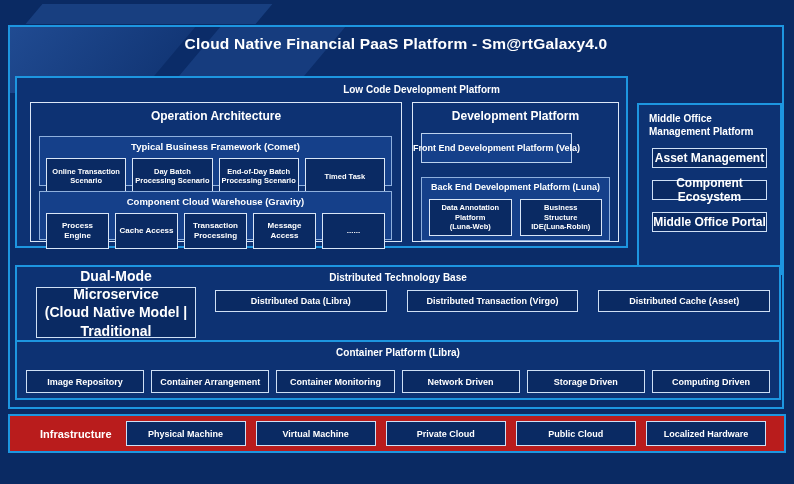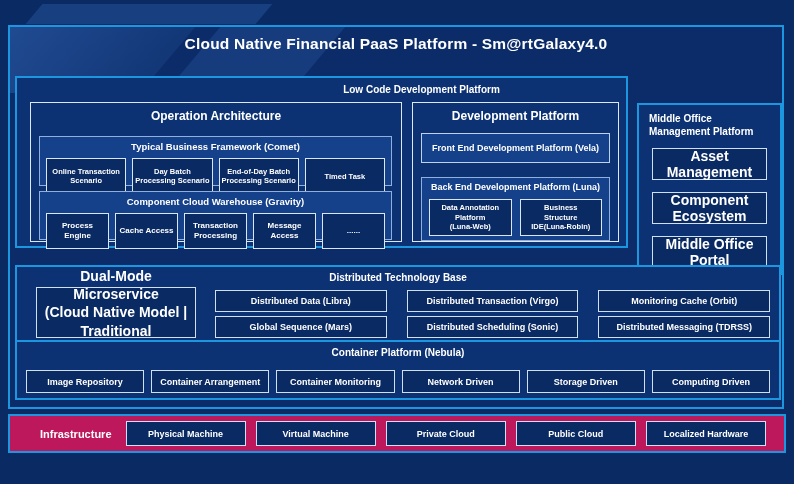--- a/index.html
+++ b/index.html
@@ -34,48 +34,48 @@
   .subpanel{position:absolute;box-sizing:border-box;background:#15408a;border:1px solid #8fb0dd;margin-top:6px;}
   .sub-title{text-align:center;margin-top:4px;font-size:9.5px;}
   .comet{left:8px;top:27px;width:353px;height:50px;}
   .gravity{left:8px;top:82px;width:353px;height:49px;}
   .row{position:absolute;left:6px;right:6px;display:flex;gap:6px;}
   .comet .row,.gravity .row{top:21px;}
   .box{display:flex;align-items:center;justify-content:center;text-align:center;
     box-sizing:border-box;background:#0a2a63;border:1px solid #d9e6f7;color:#fff;}
   .leaf-sm{flex:1;height:23px;font-size:7.5px;line-height:1.2;padding:17px 2px;}
   .gravity .leaf-sm{font-size:8px;}
-  .vela{position:absolute;left:8px;top:30px;width:189px;height:30px;box-sizing:border-box;
+  .vela{position:absolute;left:8px;top:30px;width:151px;height:30px;box-sizing:border-box;
     background:#15408a;border:1px solid #bcd2ee;display:flex;align-items:center;justify-content:center;
     font-size:9px;white-space:nowrap;}
   .luna{left:8px;top:68px;width:189px;height:64px;}
   .luna .sub-title{font-size:9px;}
   .luna .row{left:7px;right:7px;top:21px;gap:8px;align-items:flex-end;}
   .luna-leaf{flex:1;height:37px;font-size:7.5px;line-height:1.3;white-space:pre-line;}
   
   .sec-midoffice{left:627px;top:49px;width:145px;height:172px;margin-top:27px;}
   .mo-label{margin:8px 10px 0;font-size:10px;line-height:1.25;}
   .mo-items{display:flex;flex-direction:column;gap:12px;margin:10px 13px 0;}
-  .mo-box{height:32px;font-size:14px;border-color:#cfe0f5;}
+  .mo-box{height:20px;font-size:12px;border-color:#cfe0f5;}
   
   .sec-dtb{left:5px;top:230px;width:766px;height:78px;margin-top:8px;}
   .dtb-label{text-align:center;margin-top:5px;}
   .dualmode{position:absolute;left:19px;top:20px;width:160px;height:51px;
     font-size:14px;line-height:1.3;white-space:pre-line;border-color:#cfe0f5;}
   .dtb-grid{position:absolute;left:198px;right:9px;top:23px;}
   .dtb-row{display:flex;gap:20px;margin-bottom:4px;}
   .dtb-box{flex:1;height:22px;font-size:9px;border-color:#cfe0f5;}
   
   .sec-nebula{left:5px;top:313px;width:766px;height:60px;}
   .neb-label{text-align:center;margin-top:5px;}
   .neb-row{left:9px;right:9px;top:28px;gap:7px;}
   .neb-box{flex:1;height:23px;font-size:9px;border-color:#cfe0f5;}
   
   .infra{position:absolute;left:8px;top:414px;width:778px;height:39px;
-    box-sizing:border-box;border:2px solid #1d96e0;background:#be185d;
+    box-sizing:border-box;border:2px solid #1d96e0;background:#b91c1c;
     display:flex;align-items:center;padding:0 18px 0 30px;}
   .infra-label{font-size:11px;margin-right:14px;white-space:nowrap;}
   .infra-items{flex:1;display:flex;gap:10px;}
   .infra-box{flex:1;height:25px;font-size:9px;border-color:#cfe0f5;}
 </style>
 </head>
 <body>
 
 <div class="screen">
   <div class="streak s0"></div>
@@ -144,32 +144,27 @@
 
     <div class="section sec-dtb">
       <div class="sec-label dtb-label">Distributed Technology Base</div>
       <div class="box dualmode">Dual-Mode Microservice
 (Cloud Native Model | Traditional
 Model)</div>
       <div class="dtb-grid">
         <div class="dtb-row">
           <div class="box dtb-box">Distributed Data (Libra)</div>
           <div class="box dtb-box">Distributed Transaction (Virgo)</div>
-          <div class="box dtb-box">Monitoring Cache (Orbit)</div>
-        </div>
-        <div class="dtb-row">
-          <div class="box dtb-box">Global Sequence (Mars)</div>
-          <div class="box dtb-box">Distributed Scheduling (Sonic)</div>
-          <div class="box dtb-box">Distributed Messaging (TDRSS)</div>
+          <div class="box dtb-box">Distributed Cache (Asset)</div>
         </div>
       </div>
     </div>
 
     <div class="section sec-nebula">
-      <div class="sec-label neb-label">Container Platform (Nebula)</div>
+      <div class="sec-label neb-label">Container Platform (Libra)</div>
       <div class="row neb-row">
         <div class="box neb-box">Image Repository</div>
         <div class="box neb-box">Container Arrangement</div>
         <div class="box neb-box">Container Monitoring</div>
         <div class="box neb-box">Network Driven</div>
         <div class="box neb-box">Storage Driven</div>
         <div class="box neb-box">Computing Driven</div>
       </div>
     </div>
   </div>

